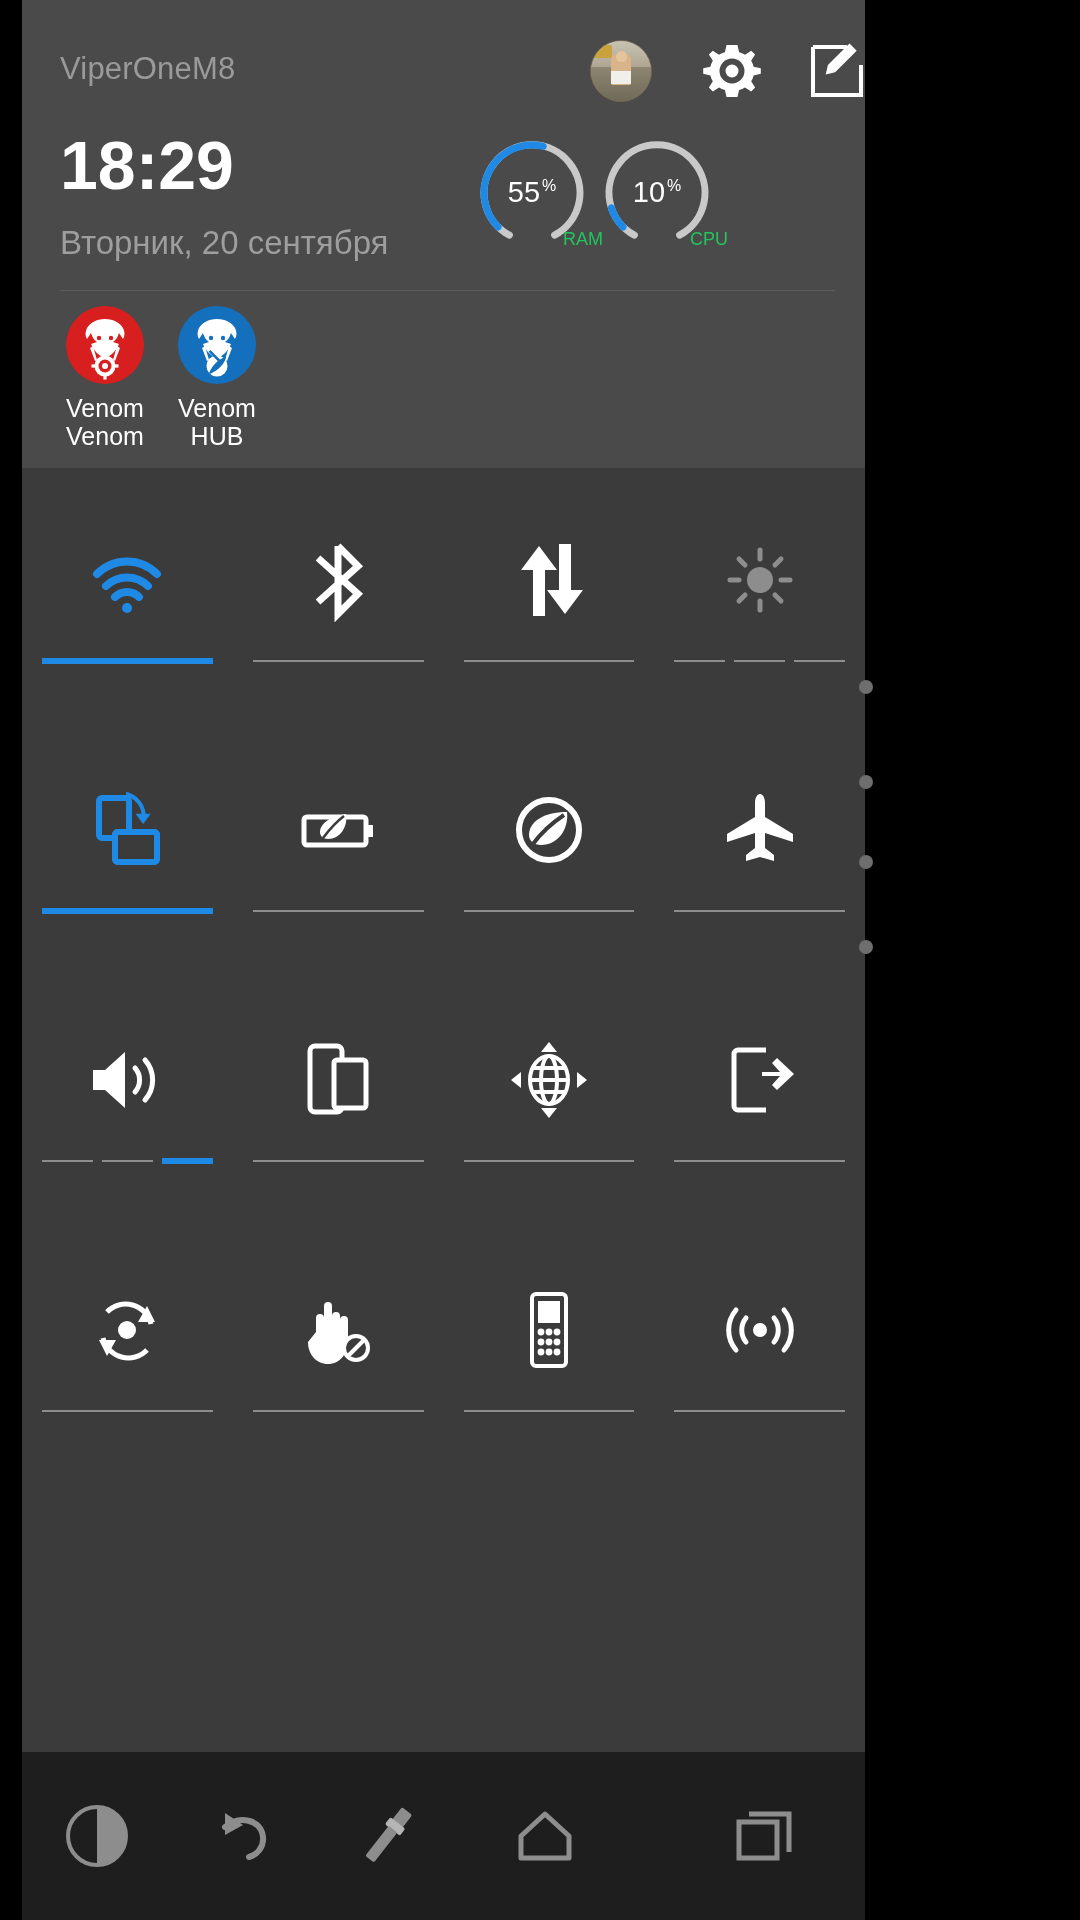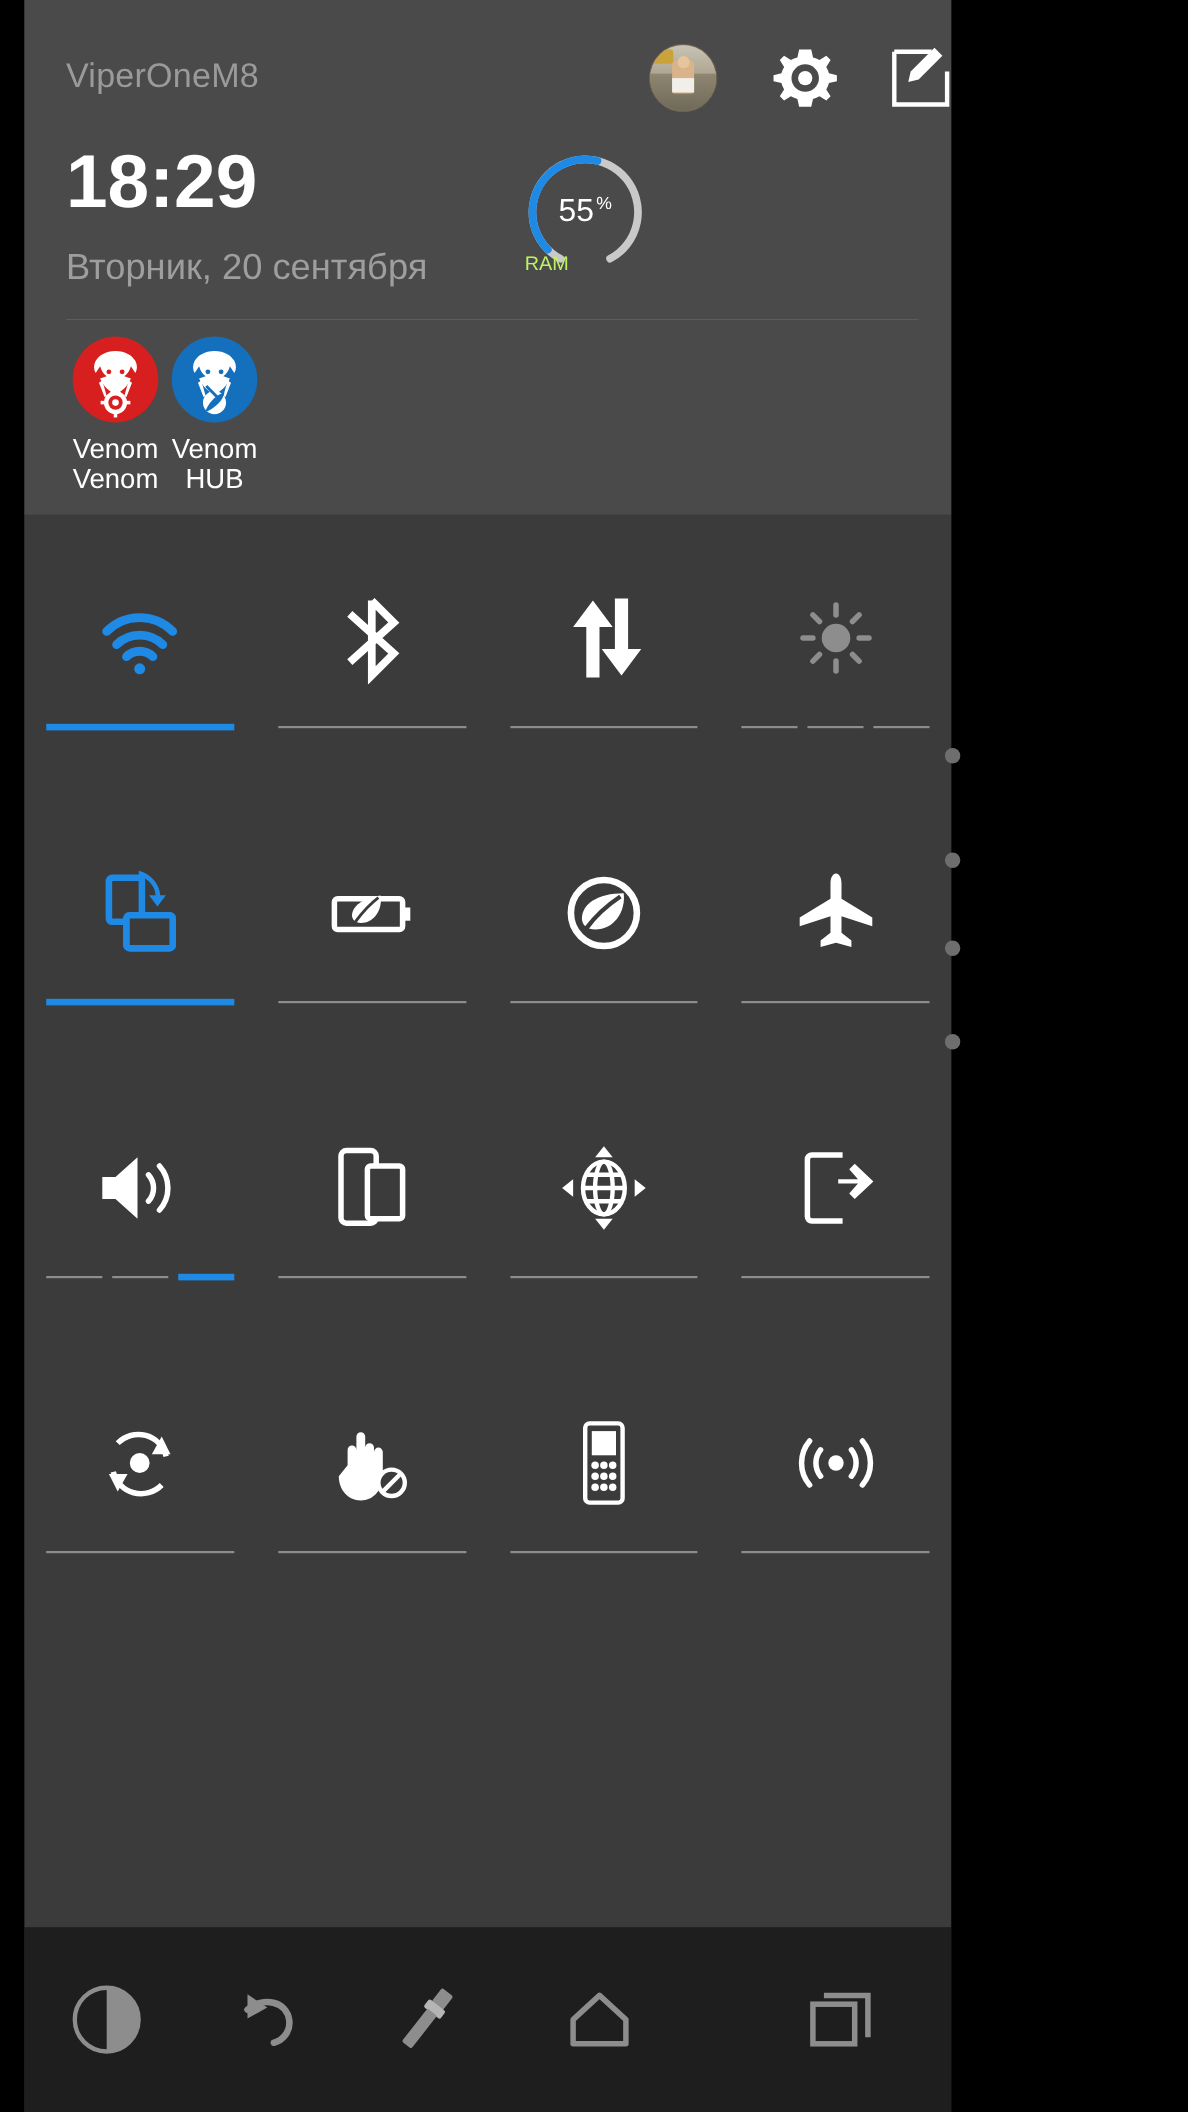--- a/index.html
+++ b/index.html
@@ -89,33 +89,33 @@
     display:flex; gap:15px;
   }
   .gauge { position:relative; width:110px; height:110px; }
   .gauge svg { position:absolute; left:0; top:0; width:110px; height:110px; }
   .gauge .val {
     position:absolute; left:0; top:40px; width:100%;
     text-align:center; color:#fff; font-size:29px; line-height:1;
   }
   .gauge .val sup { font-size:16px; vertical-align:super; margin-left:2px; }
   .gauge .lbl {
-    position:absolute; left:0; bottom:-2px; width:100%;
-    text-align:left; color:#bef264; font-size:18px;
+    position:absolute; left:16px; bottom:-2px; width:100%;
+    text-align:right; color:#22c55e; font-size:18px;
   }
 
   .divider {
     position:absolute; left:38px; right:30px; top:290px; height:1px;
     background:#5c5c5c;
   }
 
   
   .shortcuts {
     position:absolute; left:38px; top:306px;
-    display:flex; justify-content:space-between;
+    display:flex; gap:22px;justify-content:space-between;
   }
   .shortcut { width:90px; text-align:center; }
   .shortcut .bubble {
     position:relative; width:78px; height:78px; border-radius:50%;
     margin:0 auto; overflow:hidden;
   }
   .shortcut .bubble svg { position:absolute; left:0; top:0; width:100%; height:100%; }
   .shortcut .label {
     margin-top:10px; color:#fff; font-size:25px; line-height:1.12;
   }
@@ -225,20 +225,30 @@
           <svg viewBox="0 0 110 110">
             <path d="M 32.4 97.2 A 48 48 0 1 1 77.6 97.2" fill="none" stroke="#c9c9c9" stroke-width="7" stroke-linecap="round"></path>
             <path id="arc-ram" fill="none" stroke="#1e8ae6" stroke-width="7" stroke-linecap="round" d="M 21.06 88.94 A 48 48 0 0 1 66.21 8.33"></path>
           </svg>
           <div class="val">
             <span>55</span><sup>%</sup>
           </div>
           <div class="lbl">RAM</div>
         </div>
 
+        <div class="gauge">
+          <svg viewBox="0 0 110 110">
+            <path d="M 32.4 97.2 A 48 48 0 1 1 77.6 97.2" fill="none" stroke="#c9c9c9" stroke-width="7" stroke-linecap="round"></path>
+            <path id="arc-cpu" fill="none" stroke="#1e8ae6" stroke-width="7" stroke-linecap="round" d="M 21.06 88.94 A 48 48 0 0 1 9.35 69.83"></path>
+          </svg>
+          <div class="val">
+            <span>10</span><sup>%</sup>
+          </div>
+          <div class="lbl">CPU</div>
+        </div>
 
 
       </div>
 
       <div class="divider"></div>
 
       <div class="shortcuts">
 
         <div class="shortcut">
           <div class="bubble" style="background:#d81f1f;">

